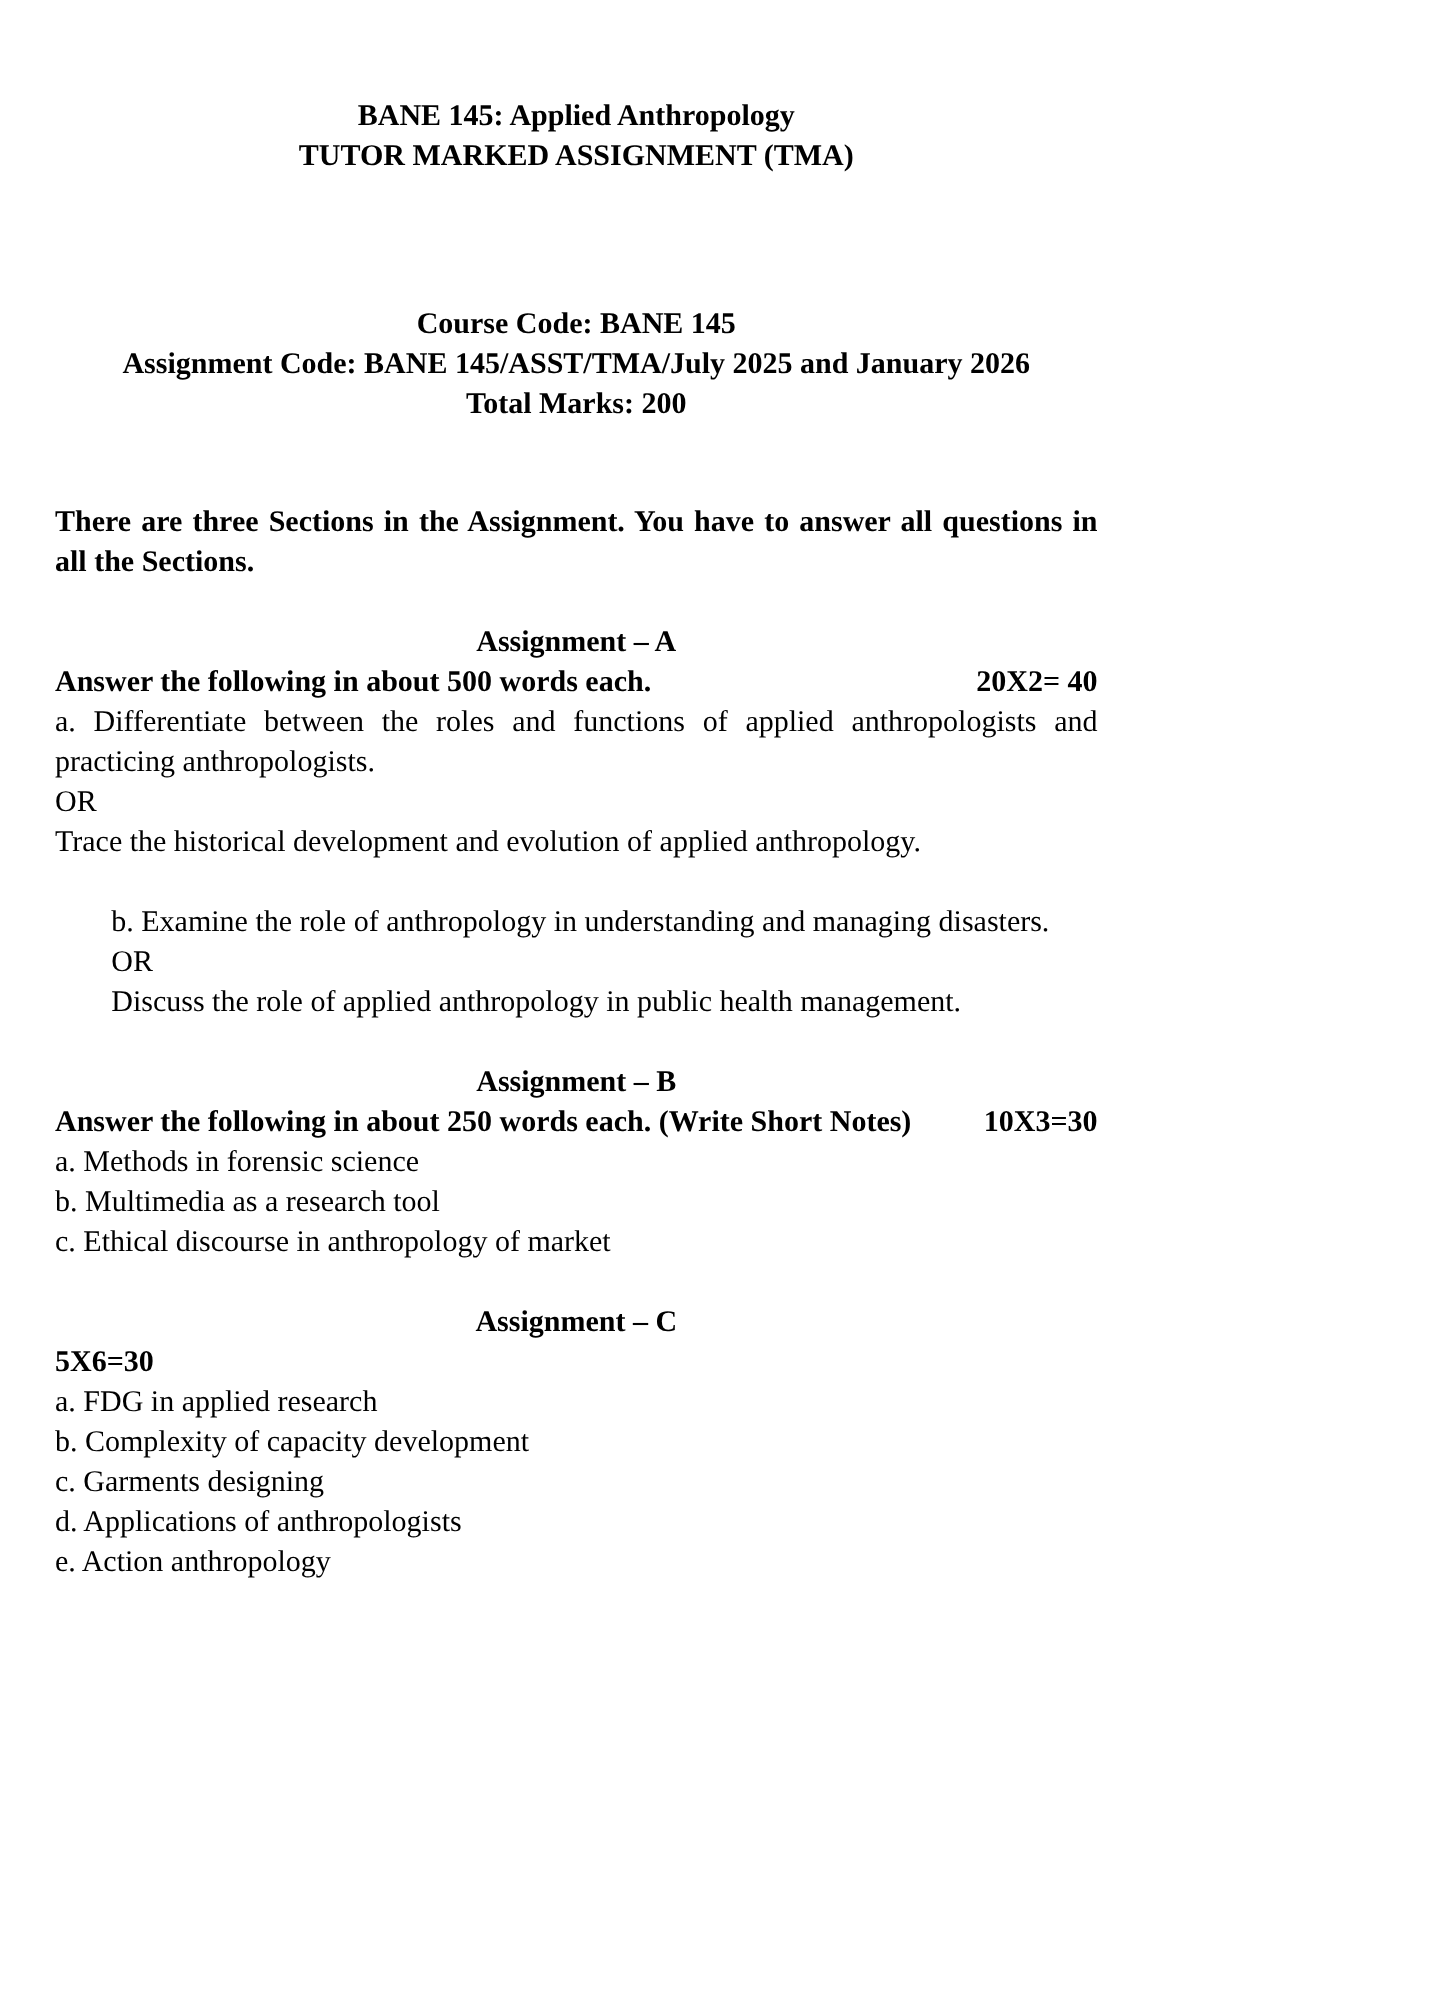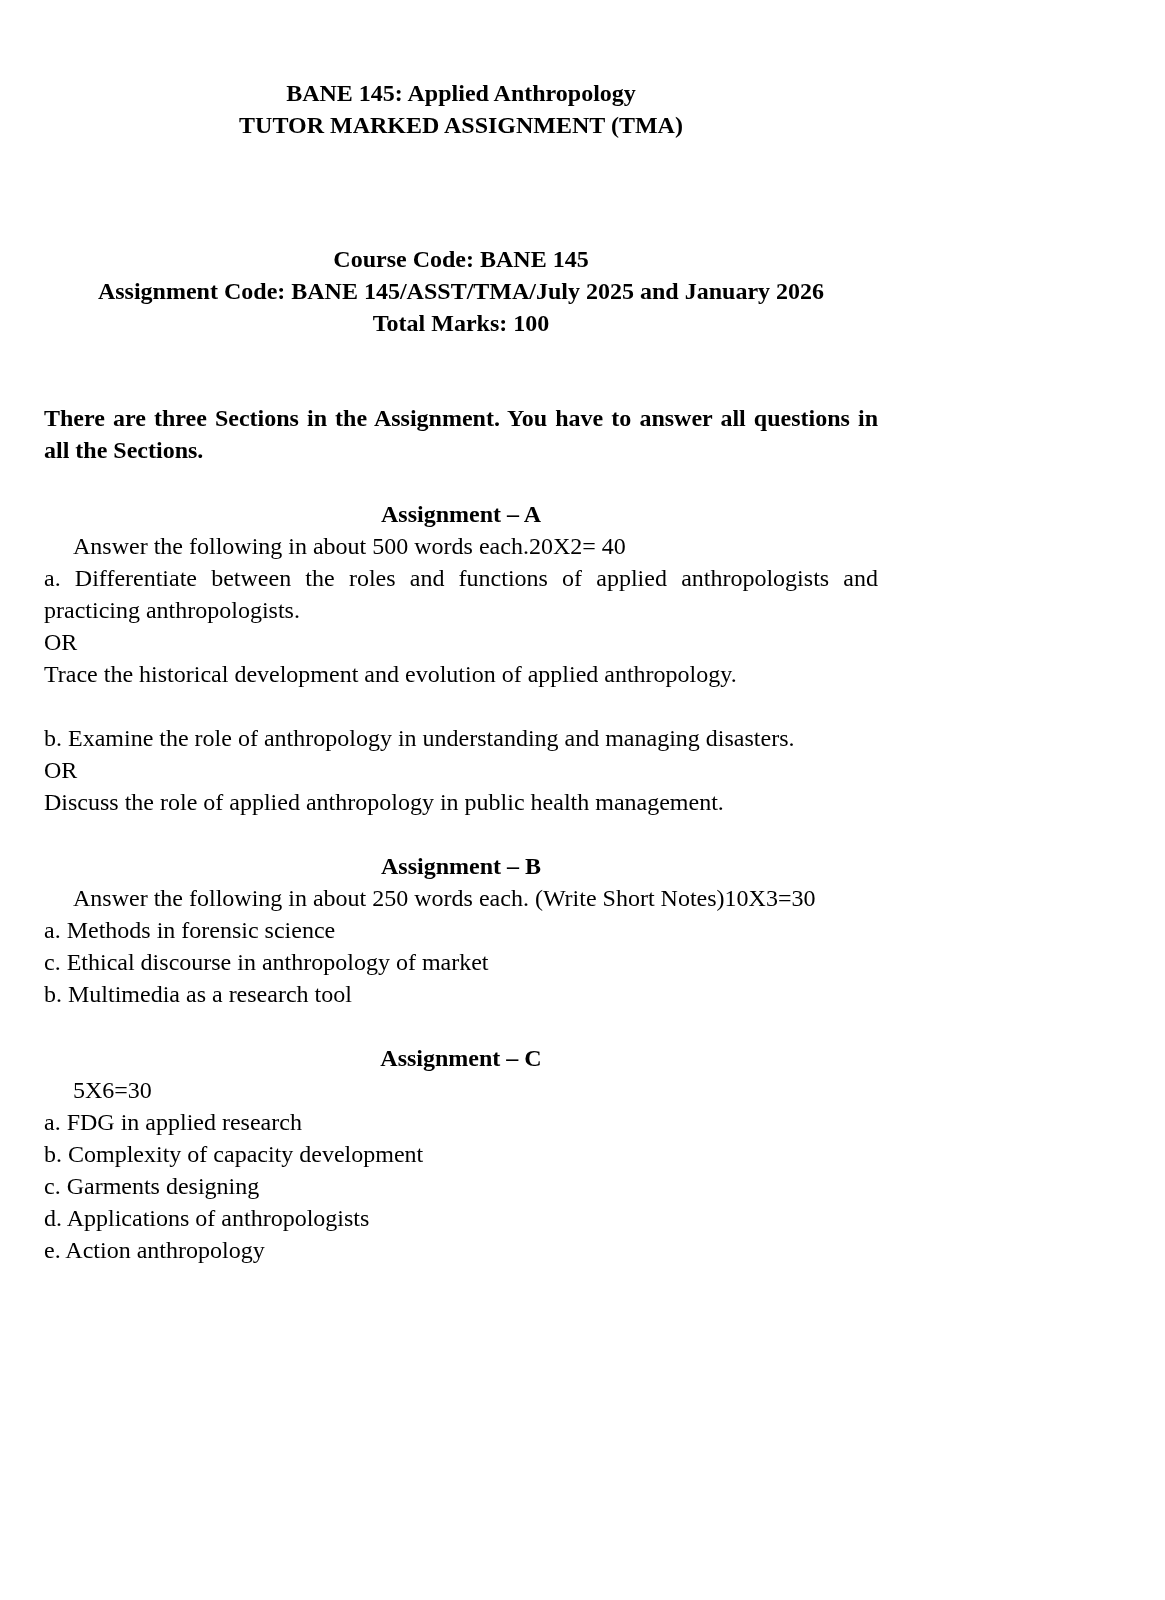--- a/index.html
+++ b/index.html
@@ -37,40 +37,40 @@
   }
   .section-heading {
     margin: 32px 0 0 0;
     font-size: inherit;
     line-height: inherit;
     text-align: center;
     font-weight: bold;
   }
   .instr-row {
     display: flex;
-    font-weight: normal;
-    margin-left: 29px;
+    justify-content: space-between;
+    font-weight: bold;
   }
-  .qblock + .qblock { margin-top: 32px; }
+  .qblock + .qblock { margin-top: 32px; margin-left: 45px; }
   .just { text-align: justify; }
 </style>
 </head>
 <body>
 
 <div class="page">
 
   <header class="title-block">
     <div>BANE 145: Applied Anthropology</div>
     <div>TUTOR MARKED ASSIGNMENT (TMA)</div>
   </header>
 
   <div class="meta-block">
     <div>Course Code: BANE 145</div>
     <div>Assignment Code: BANE 145/ASST/TMA/July 2025 and January 2026</div>
-    <div>Total Marks: 100</div>
+    <div>Total Marks: 200</div>
   </div>
 
   <p class="intro">There are three Sections in the Assignment. You have to answer all questions in all the Sections.</p>
 
   <section>
     <h2 class="section-heading">Assignment – A</h2>
     <div class="instr-row">
       <span>Answer the following in about 500 words each.</span>
       <span>20X2= 40</span>
     </div>
@@ -86,22 +86,22 @@
     </div>
   </section>
 
   <section>
     <h2 class="section-heading">Assignment – B</h2>
     <div class="instr-row">
       <span>Answer the following in about 250 words each. (Write Short Notes)</span>
       <span>10X3=30</span>
     </div>
     <div>a. Methods in forensic science</div>
+    <div>b. Multimedia as a research tool</div>
     <div>c. Ethical discourse in anthropology of market</div>
-    <div>b. Multimedia as a research tool</div>
   </section>
 
   <section>
     <h2 class="section-heading">Assignment – C</h2>
     <div class="instr-row">
       <span>5X6=30</span>
     </div>
     <div>a. FDG in applied research</div>
     <div>b. Complexity of capacity development</div>
     <div>c. Garments designing</div>

